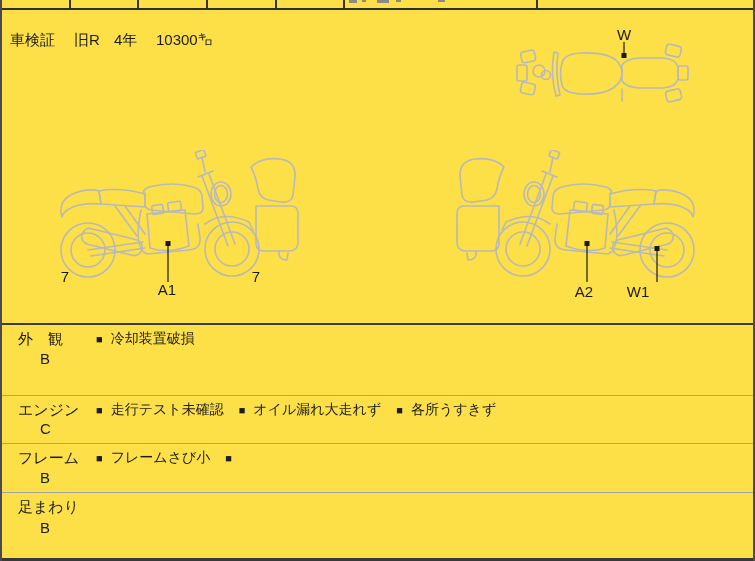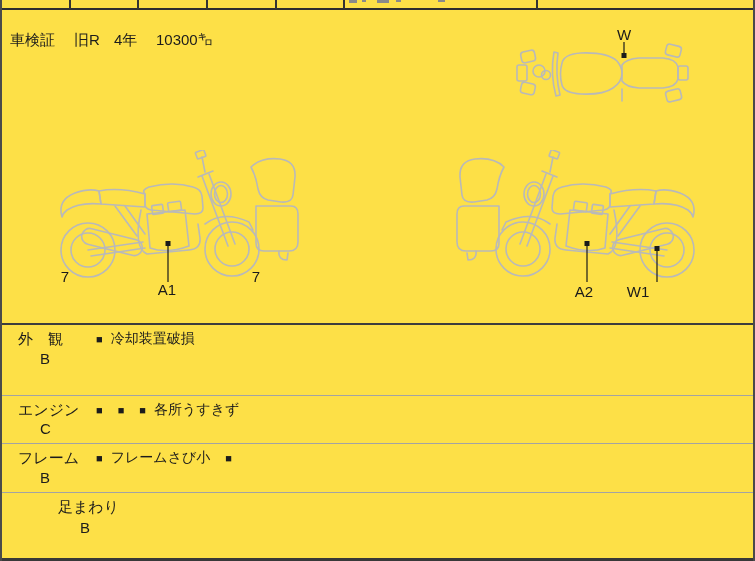--- a/index.html
+++ b/index.html
@@ -147,23 +147,25 @@
     </div>
   </div>
   <div class="thin-line" style="top:395px;"></div>
 
   <div class="section" style="top:396px; height:47px;">
     <span class="sec-title">エンジン</span>
     <span class="sec-grade" style="top:24px;">C</span>
     <div class="sec-notes">
       <span class="note">
         <span class="bullet">■</span>
+        <span>走行テスト未確認</span>
       </span>
       <span class="note">
         <span class="bullet">■</span>
+        <span>オイル漏れ大走れず</span>
       </span>
       <span class="note">
         <span class="bullet">■</span>
         <span>各所うすきず</span>
       </span>
     </div>
   </div>
   <div class="thin-line" style="top:443px;"></div>
 
   <div class="section" style="top:444px; height:48px;">
@@ -174,21 +176,21 @@
         <span class="bullet">■</span>
         <span>フレームさび小</span>
       </span>
       <span class="note">
         <span class="bullet">■</span>
       </span>
     </div>
   </div>
   <div class="thin-line" style="top:492px;"></div>
 
-  <div class="section" style="top:493px; height:65px;margin-left:40px;">
+  <div class="section" style="top:493px; height:65px;">
     <span class="sec-title">足まわり</span>
     <span class="sec-grade" style="top:26px;">B</span>
   </div>
 
   <div class="edge-bottom"></div>
   <div class="edge-left"></div>
   <div class="edge-right"></div>
 </div>
 
 </body></html>

